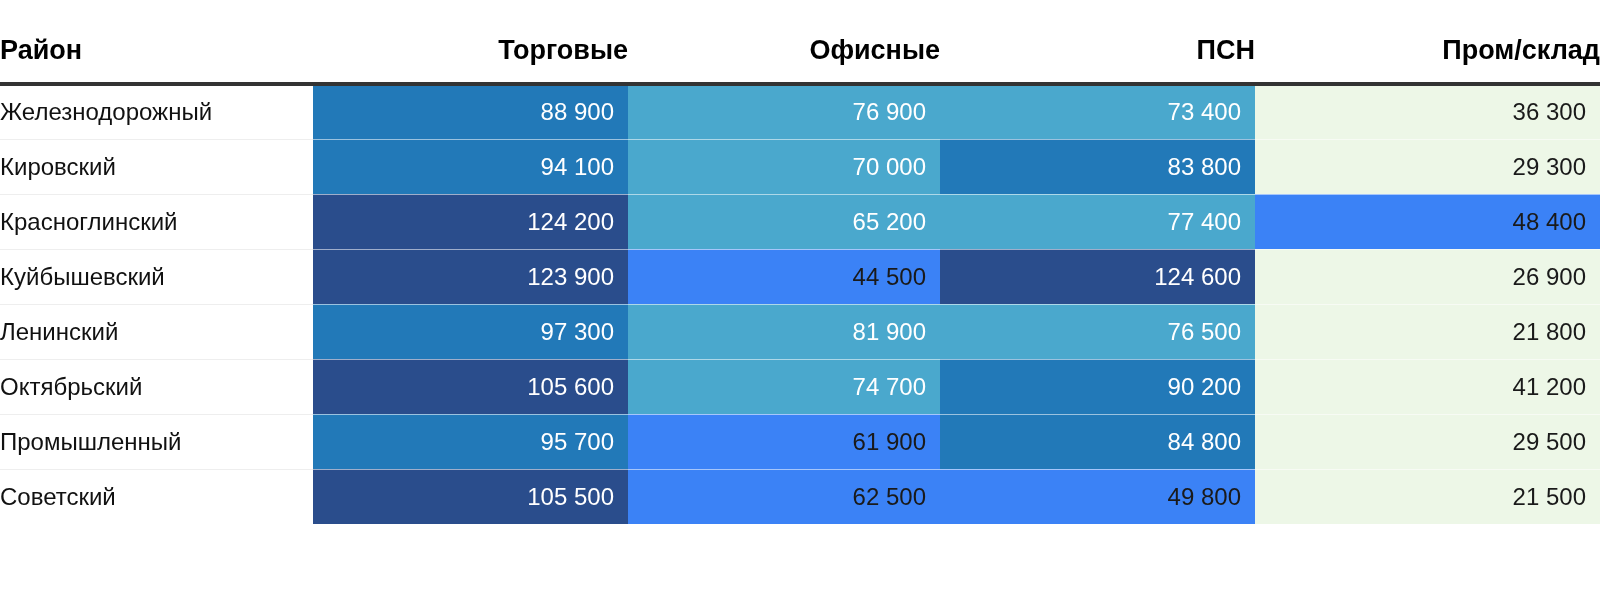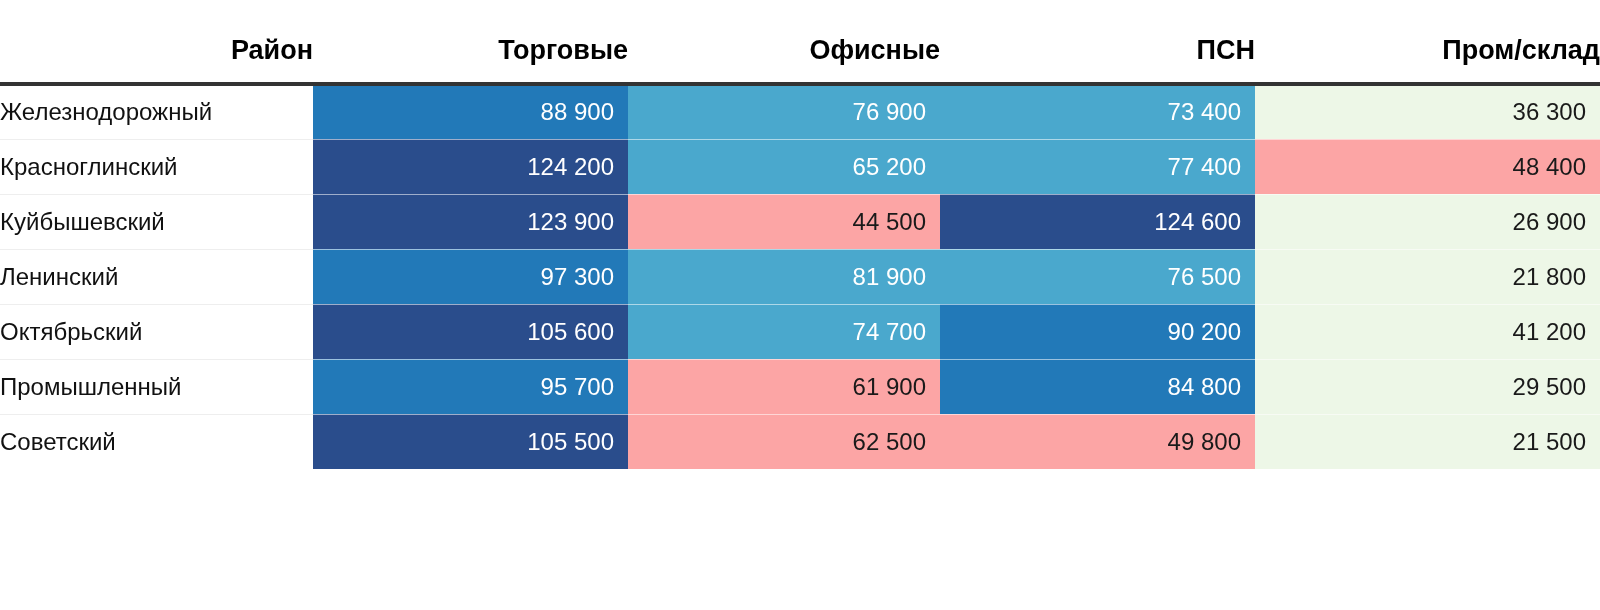--- a/index.html
+++ b/index.html
@@ -26,21 +26,21 @@
     font-weight: bold;
     color: #000000;
     padding: 0 0 16px 0;
     vertical-align: bottom;
     border-bottom: 4px solid #333333;
     background: #ffffff;
     height: 84px;
     box-sizing: border-box;
     white-space: nowrap;
   }
-  th.col-label   { text-align: right;  padding-left: 0; width: 313px; }
+  th.col-label   { text-align: left;  padding-left: 0; width: 313px; }
   th.col-metric  { text-align: right; padding-right: 4px; }
   th.c1 { width: 315px; }
   th.c2 { width: 312px; }
   th.c3 { width: 315px; }
   th.c4 { width: 345px; }
 
   
   #heatmap-table tbody tr { height: 55px; }
 
   td.rowlabel {
@@ -62,21 +62,21 @@
     vertical-align: middle;
     border-bottom: 1px solid rgba(255,255,255,0.55);
     white-space: nowrap;
   }
   #heatmap-table tbody tr:last-child td.cell { border-bottom: none; }
 
   
   .lvl-navy   { background: #2a4d8c; color: #ffffff; }
   .lvl-blue   { background: #2279b8; color: #ffffff; }
   .lvl-ltblue { background: #4aa8cd; color: #ffffff; }
-  .lvl-green  { background: #fca5a5; color: #1a1a1a; }
+  .lvl-green  { background: #3b82f6; color: #1a1a1a; }
   .lvl-pale   { background: #edf7e7; color: #1a1a1a; }
   .lvl-none   { background: #ffffff; color: #1a1a1a; }
 </style>
 </head>
 <body>
 
 <table id="heatmap-table">
   <thead>
     <tr>
       <th class="col-label">Район</th>
@@ -86,20 +86,27 @@
       <th class="col-metric c4">Пром/склад</th>
     </tr>
   </thead>
   <tbody id="table-body">
       <tr>
         <td class="rowlabel">Железнодорожный</td>
         <td class="cell lvl-blue" data-level="blue">88 900</td>
         <td class="cell lvl-ltblue" data-level="ltblue">76 900</td>
         <td class="cell lvl-ltblue" data-level="ltblue">73 400</td>
         <td class="cell lvl-pale" data-level="pale">36 300</td>
+      </tr>
+      <tr>
+        <td class="rowlabel">Кировский</td>
+        <td class="cell lvl-blue" data-level="blue">94 100</td>
+        <td class="cell lvl-ltblue" data-level="ltblue">70 000</td>
+        <td class="cell lvl-blue" data-level="blue">83 800</td>
+        <td class="cell lvl-pale" data-level="pale">29 300</td>
       </tr>
       <tr>
         <td class="rowlabel">Красноглинский</td>
         <td class="cell lvl-navy" data-level="navy">124 200</td>
         <td class="cell lvl-ltblue" data-level="ltblue">65 200</td>
         <td class="cell lvl-ltblue" data-level="ltblue">77 400</td>
         <td class="cell lvl-green" data-level="green">48 400</td>
       </tr>
       <tr>
         <td class="rowlabel">Куйбышевский</td>

